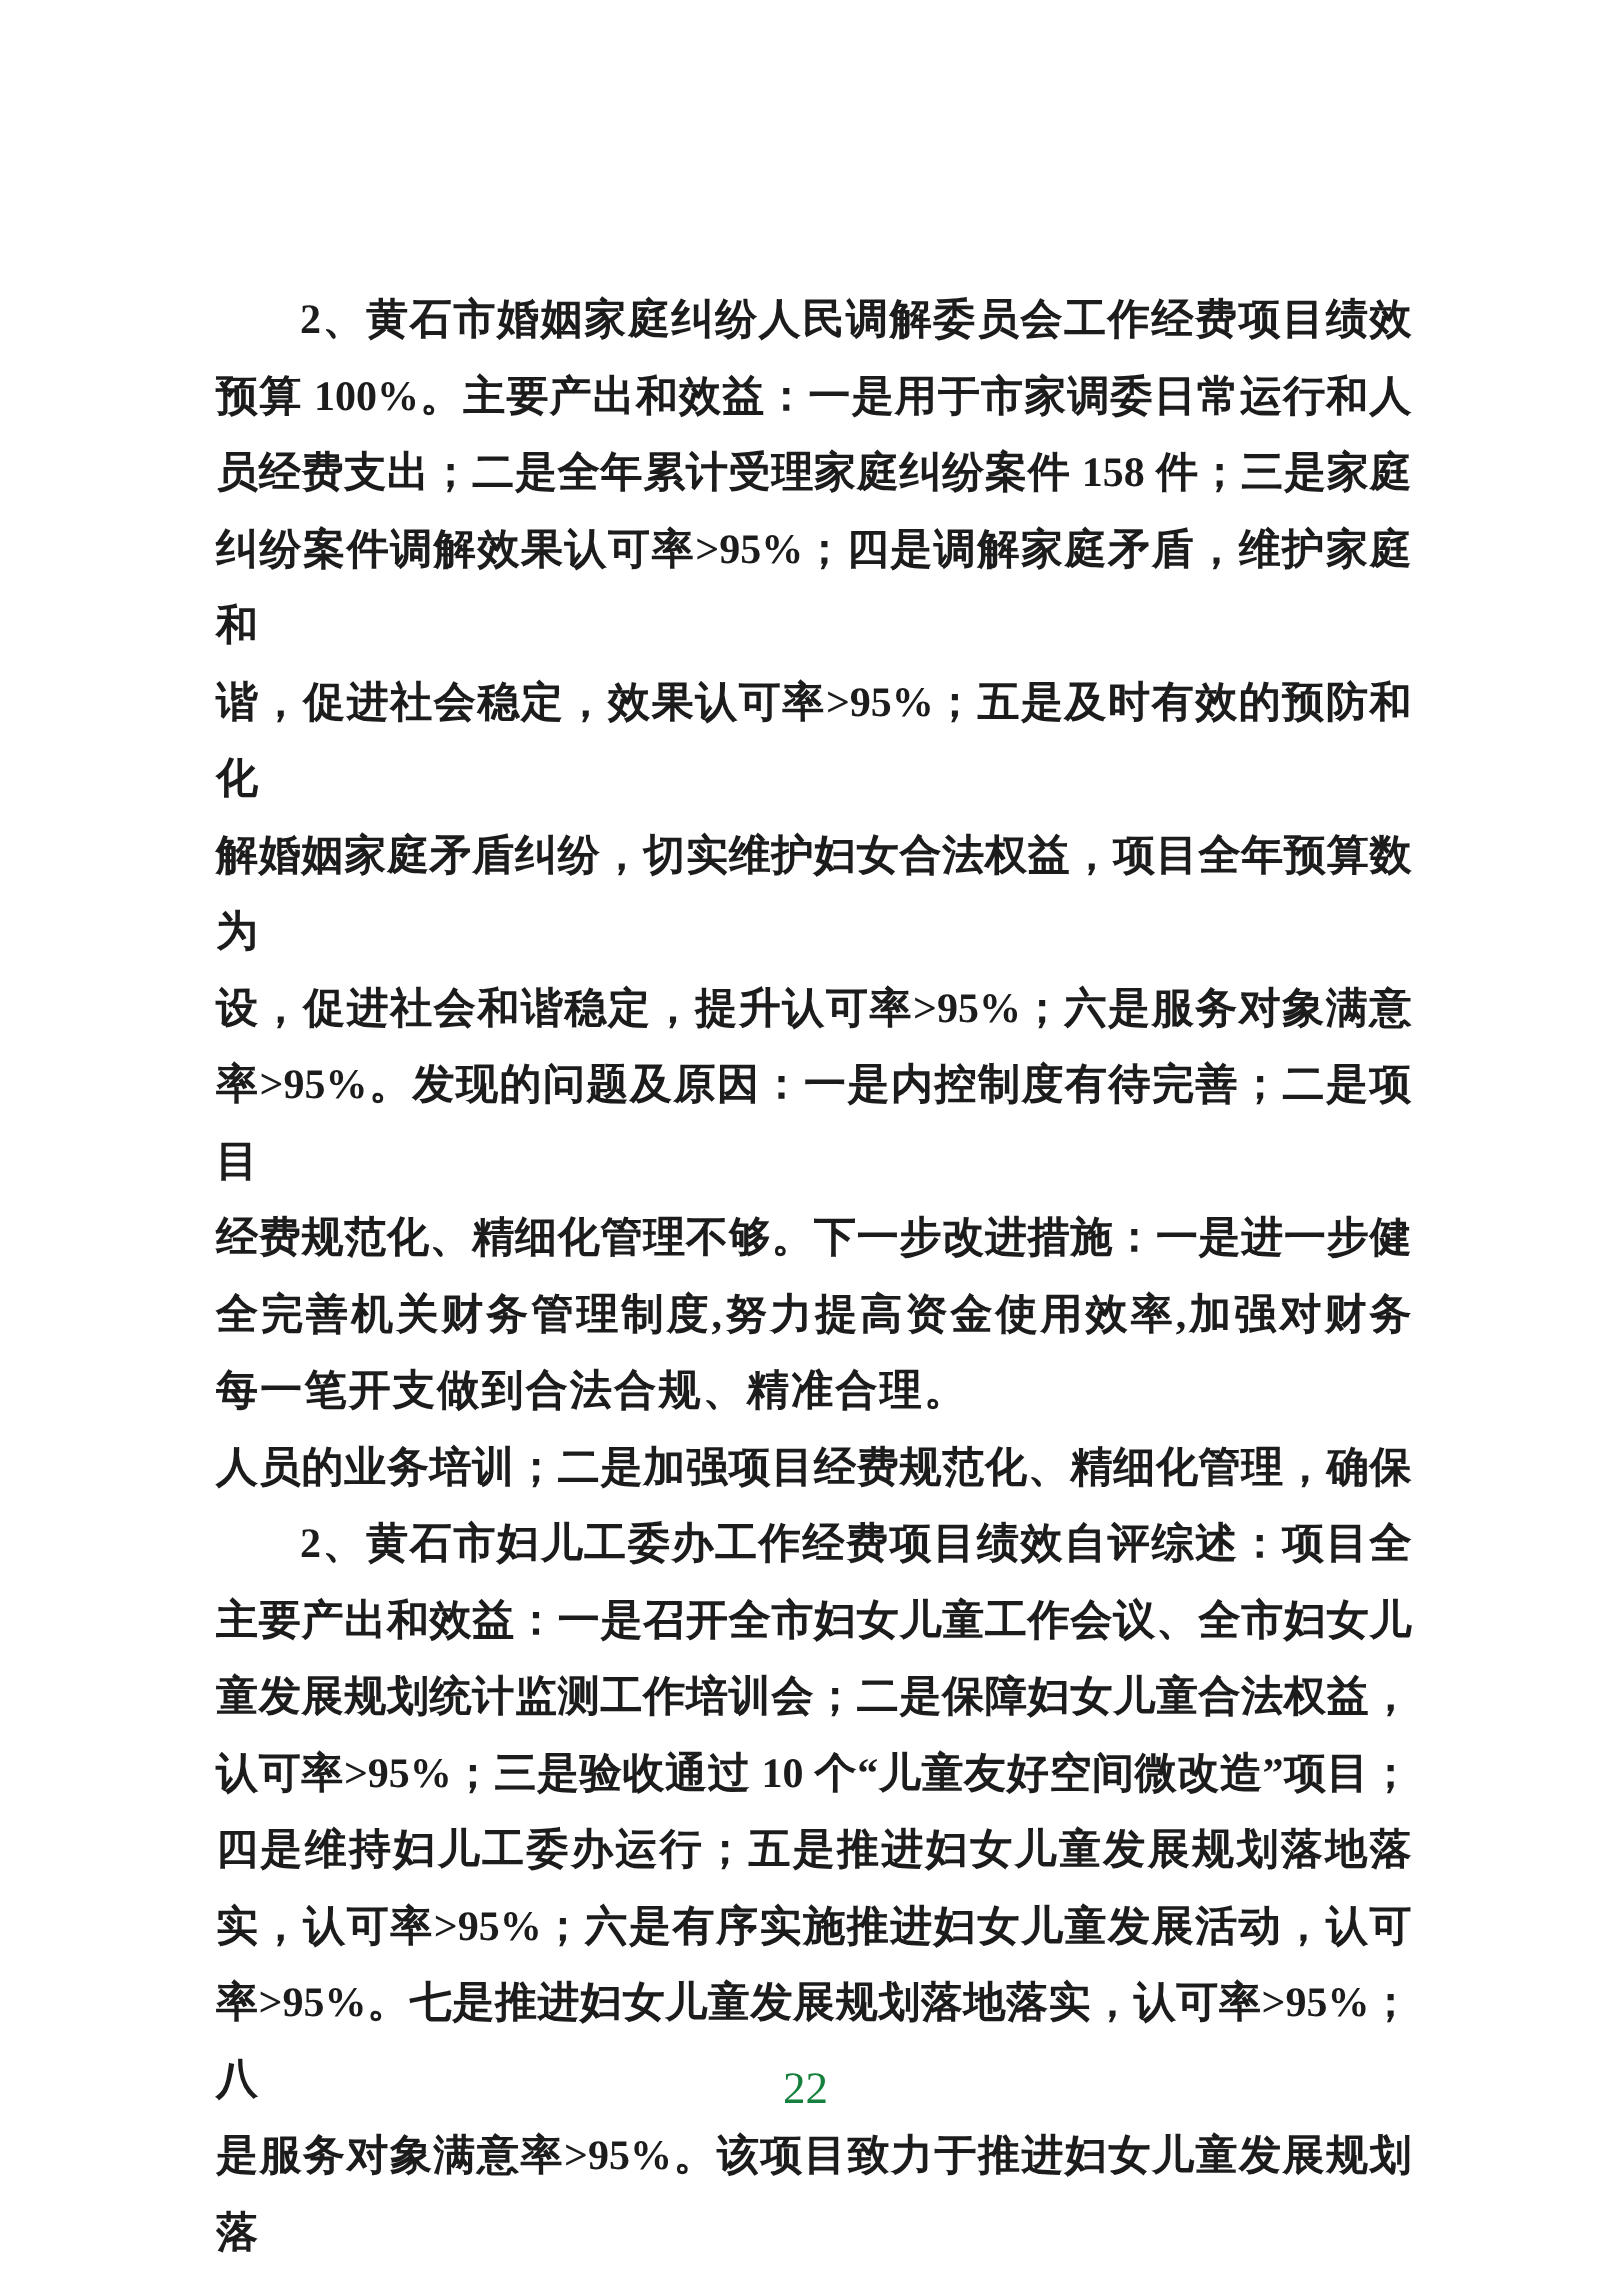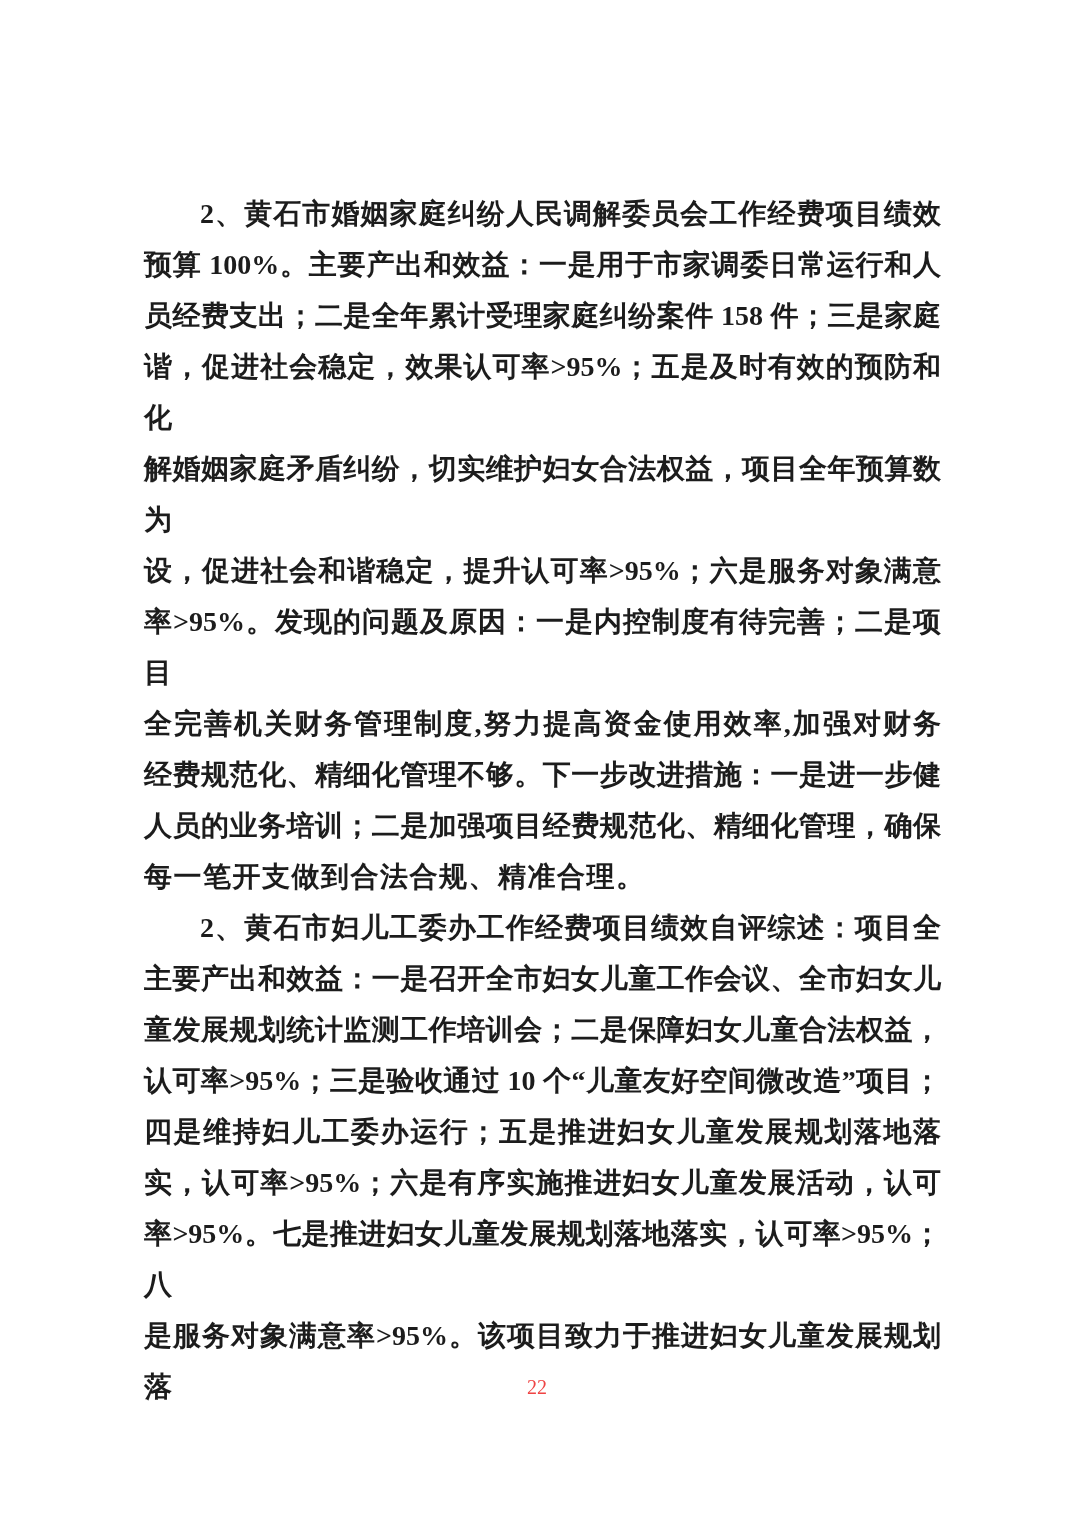--- a/index.html
+++ b/index.html
@@ -29,41 +29,42 @@
   .line.para-end {
     text-align-last: left;
     letter-spacing: 1.5px;
   }
   .page-number {
     position: absolute;
     top: 1376px;
     left: 0;
     width: 100%;
     text-align: center;
-    font-size: 20px;
-    color: #ef4444;
+    font-size: 30px;
+    color: #15803d;
   }
 </style>
 </head>
 <body>
 
 <div class="page">
   <div class="text-block">
     <div class="para">
       <div class="line indent">2、黄石市婚姻家庭纠纷人民调解委员会工作经费项目绩效</div>
       <div class="line">预算 100%。主要产出和效益：一是用于市家调委日常运行和人</div>
       <div class="line">员经费支出；二是全年累计受理家庭纠纷案件 158 件；三是家庭</div>
+      <div class="line">纠纷案件调解效果认可率&gt;95%；四是调解家庭矛盾，维护家庭和</div>
       <div class="line">谐，促进社会稳定，效果认可率&gt;95%；五是及时有效的预防和化</div>
       <div class="line">解婚姻家庭矛盾纠纷，切实维护妇女合法权益，项目全年预算数为</div>
       <div class="line">设，促进社会和谐稳定，提升认可率&gt;95%；六是服务对象满意</div>
       <div class="line">率&gt;95%。发现的问题及原因：一是内控制度有待完善；二是项目</div>
+      <div class="line">经费规范化、精细化管理不够。下一步改进措施：一是进一步健</div>
       <div class="line">全完善机关财务管理制度,努力提高资金使用效率,加强对财务</div>
-      <div class="line">经费规范化、精细化管理不够。下一步改进措施：一是进一步健</div>
+      <div class="line para-end">每一笔开支做到合法合规、精准合理。</div>
       <div class="line">人员的业务培训；二是加强项目经费规范化、精细化管理，确保</div>
-      <div class="line para-end">每一笔开支做到合法合规、精准合理。</div>
     </div>
     <div class="para">
       <div class="line indent">2、黄石市妇儿工委办工作经费项目绩效自评综述：项目全</div>
       <div class="line">主要产出和效益：一是召开全市妇女儿童工作会议、全市妇女儿</div>
       <div class="line">童发展规划统计监测工作培训会；二是保障妇女儿童合法权益，</div>
       <div class="line">认可率&gt;95%；三是验收通过 10 个“儿童友好空间微改造”项目；</div>
       <div class="line">四是维持妇儿工委办运行；五是推进妇女儿童发展规划落地落</div>
       <div class="line">实，认可率&gt;95%；六是有序实施推进妇女儿童发展活动，认可</div>
       <div class="line">率&gt;95%。七是推进妇女儿童发展规划落地落实，认可率&gt;95%；八</div>
       <div class="line">是服务对象满意率&gt;95%。该项目致力于推进妇女儿童发展规划落</div>

